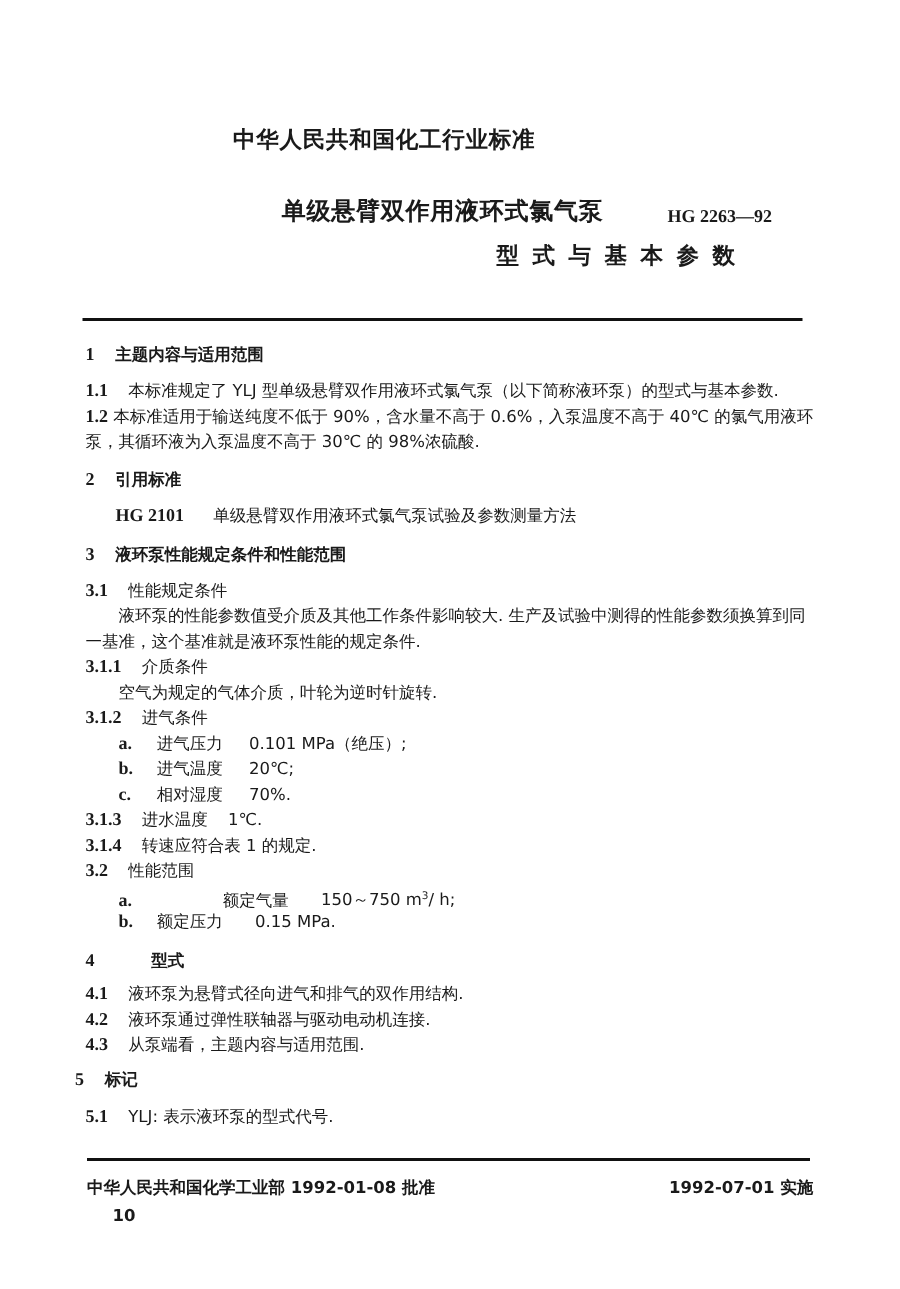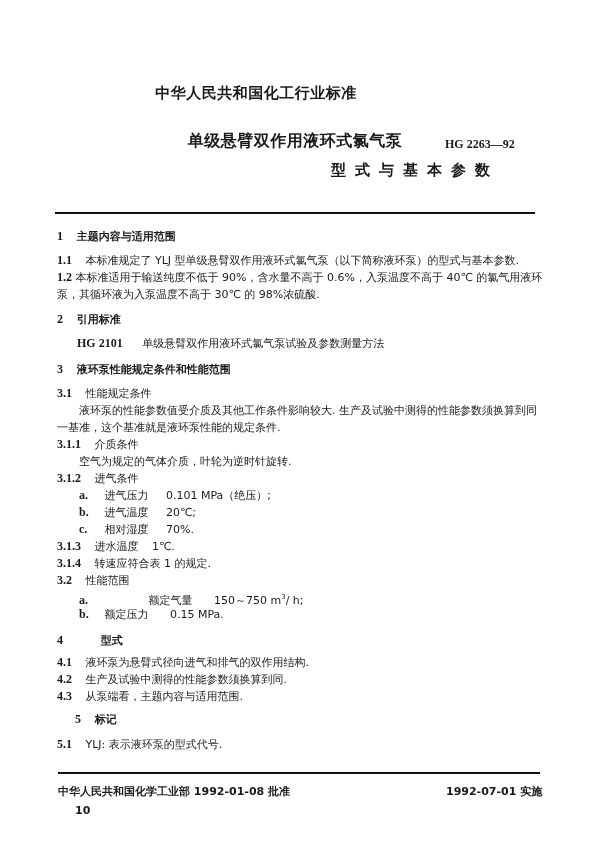--- a/index.html
+++ b/index.html
@@ -118,28 +118,28 @@
 <div class="line h" style="left:57px; top:634px;">
   <span class="num">4</span>
   <span style="margin-left:10px;padding-left:24px;">型式</span>
 </div>
 <div class="line" style="left:57px; top:656px;">
   <span class="num">4.1</span>
   <span style="margin-left:10px;">液环泵为悬臂式径向进气和排气的双作用结构.</span>
 </div>
 <div class="line" style="left:57px; top:673px;">
   <span class="num">4.2</span>
-  <span style="margin-left:10px;">生产及试验中测得的性能参数须换算到同.</span>
+  <span style="margin-left:10px;">液环泵通过弹性联轴器与驱动电动机连接.</span>
 </div>
 <div class="line" style="left:57px; top:690px;">
   <span class="num">4.3</span>
   <span style="margin-left:10px;">从泵端看，主题内容与适用范围.</span>
 </div>
 
-<div class="line h" style="left:75px; top:713px;">
+<div class="line h" style="left:50px; top:713px;">
   <span class="num">5</span>
   <span style="margin-left:10px;">标记</span>
 </div>
 <div class="line" style="left:57px; top:738px;">
   <span class="num">5.1</span>
   <span style="margin-left:10px;">YLJ: 表示液环泵的型式代号.</span>
 </div>
 
 <div class="rule rule-bottom"></div>
 <div class="line foot" style="left:58px; top:785px;">中华人民共和国化学工业部 1992-01-08 批准</div>

